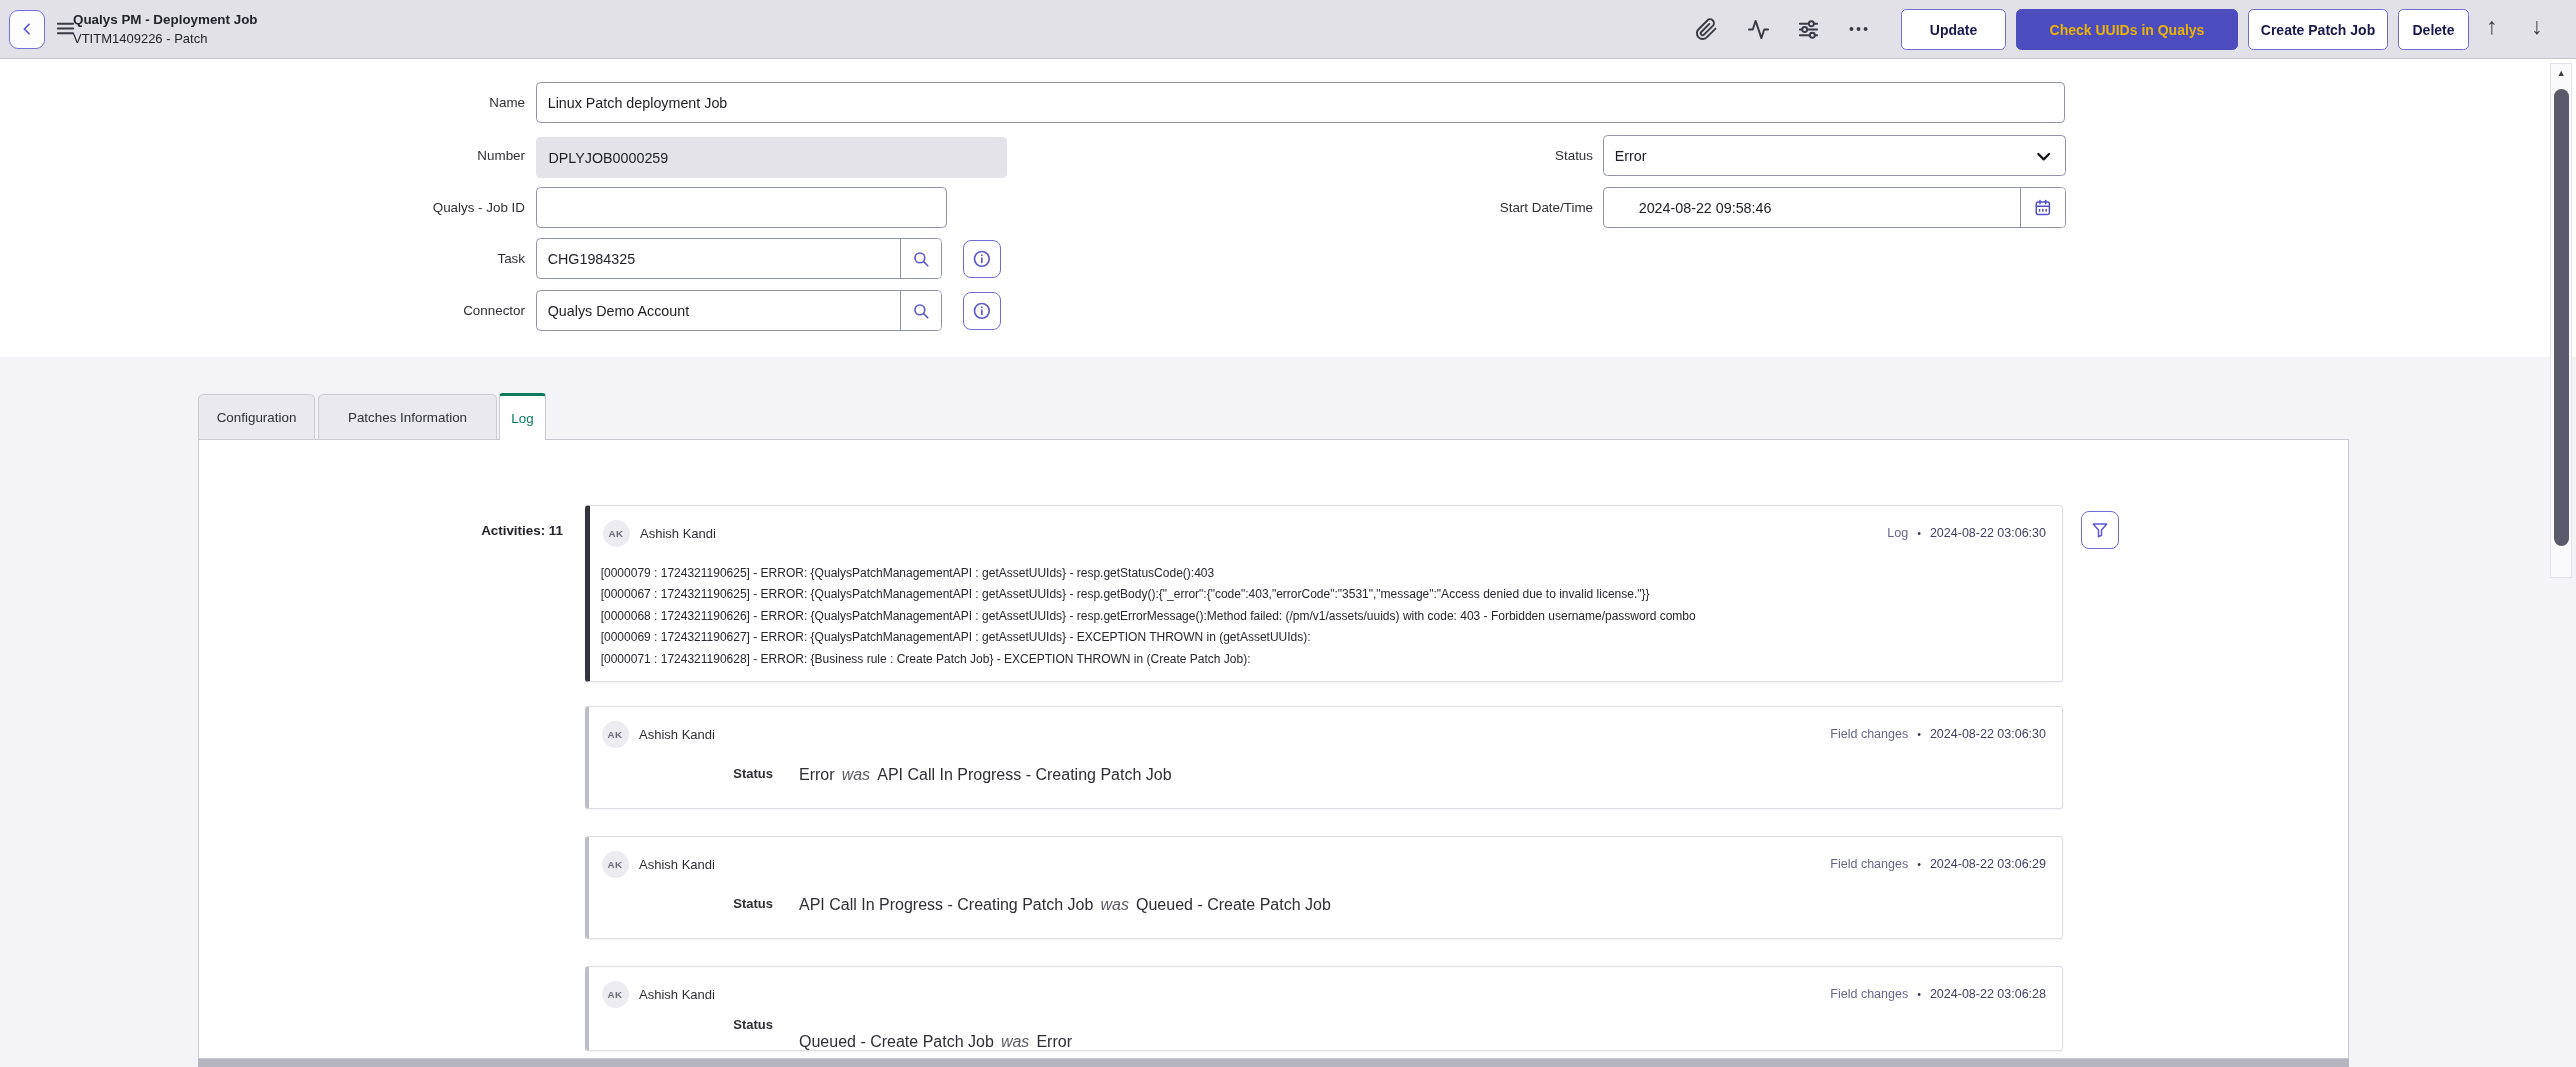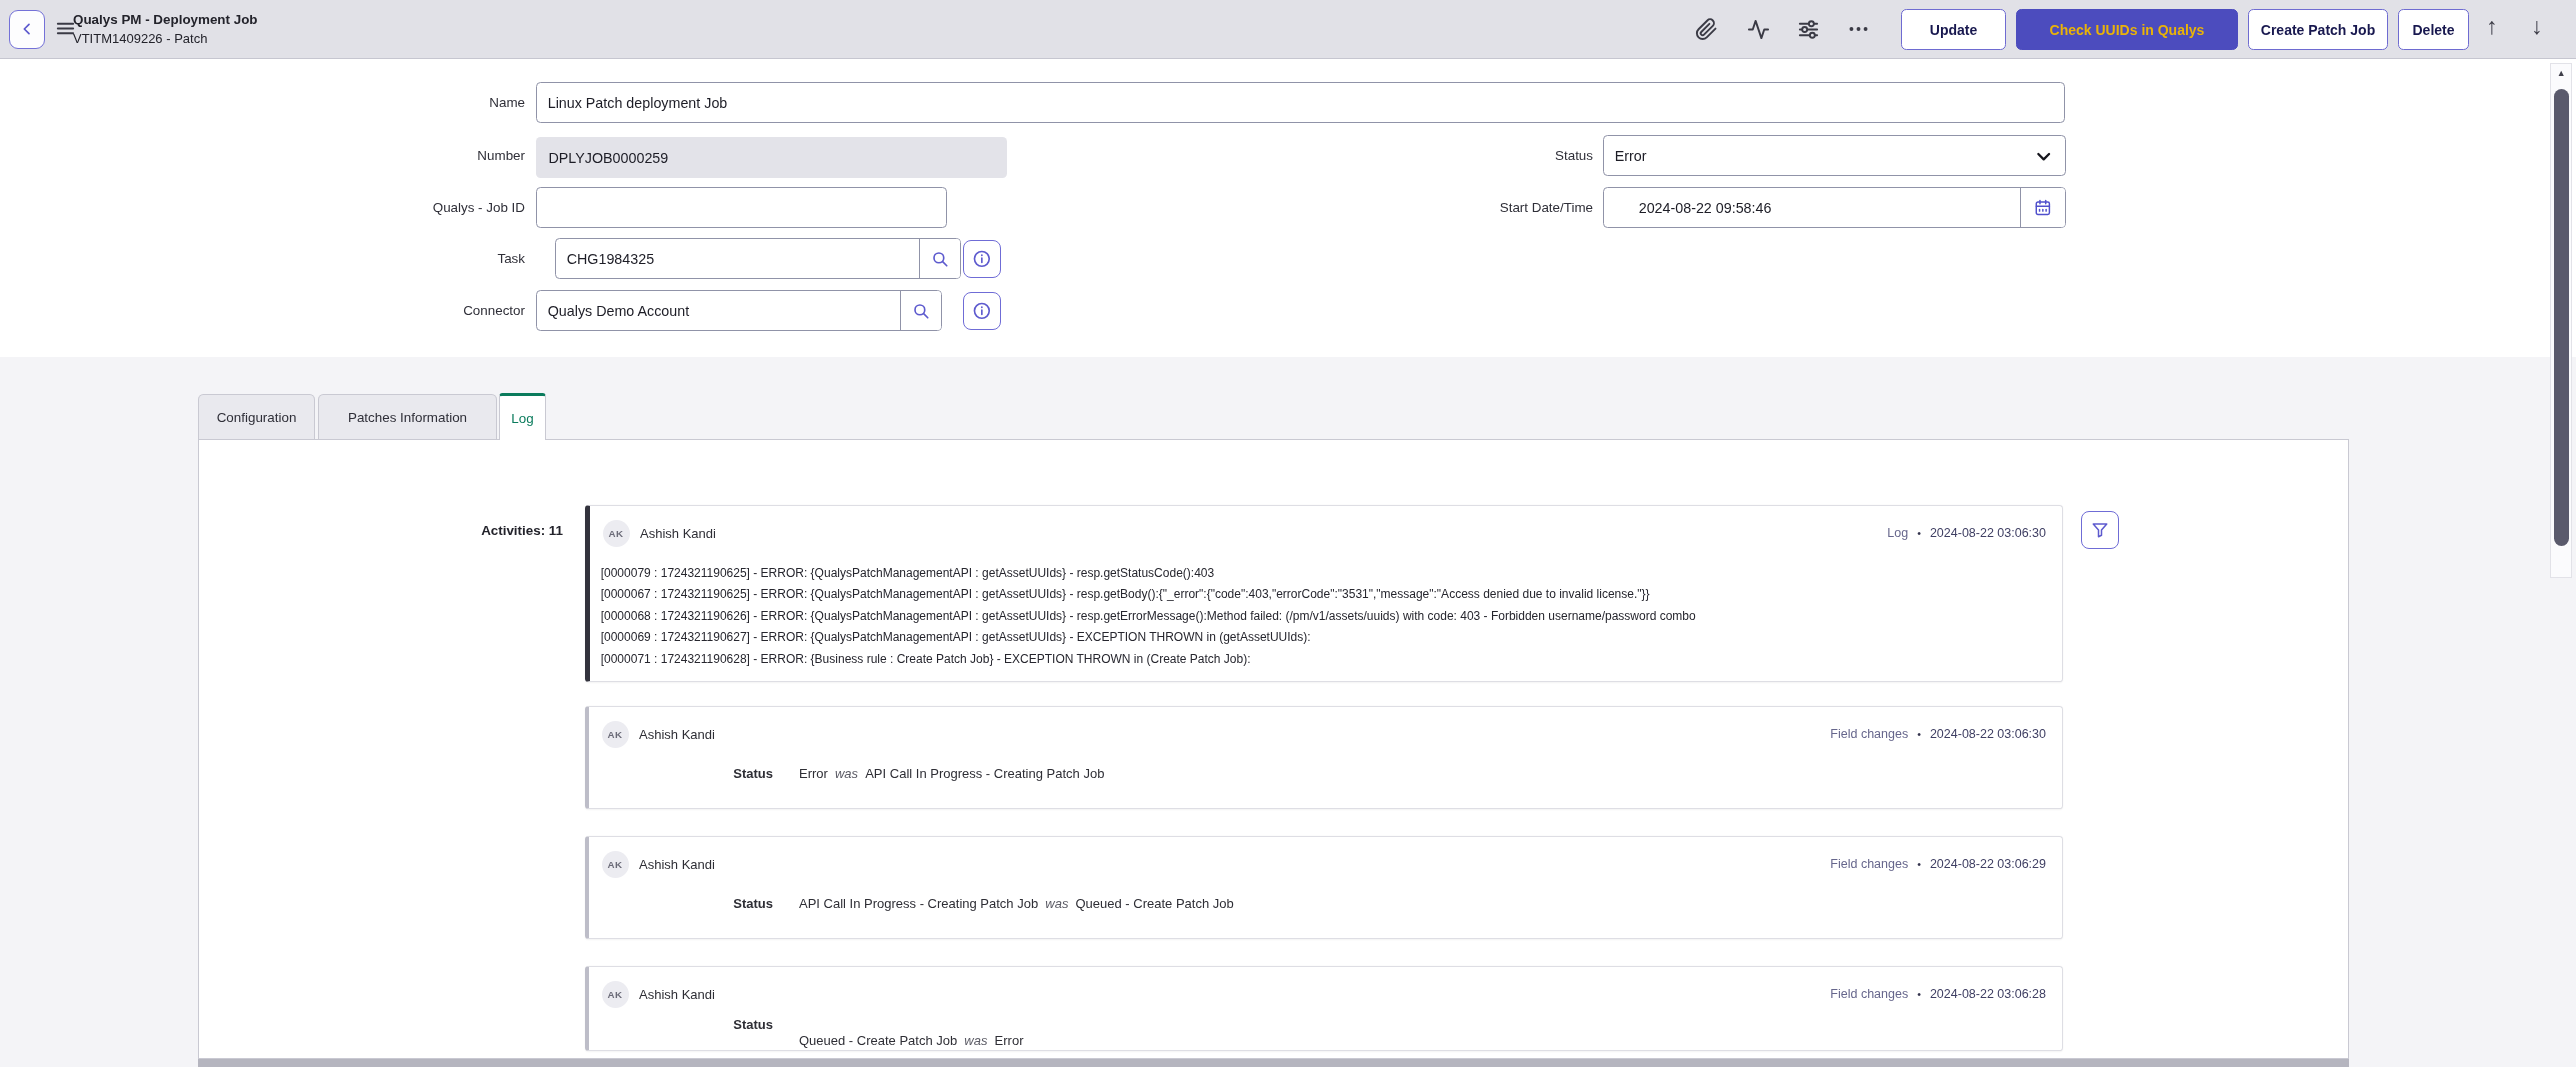--- a/index.html
+++ b/index.html
@@ -74,21 +74,21 @@
             display:flex; align-items:center; justify-content:center; letter-spacing:0.4px; }
   .card-user { position:absolute; left:50px; top:14.3px; line-height:27px; font-size:13px; color:#2e2e35; }
   .card-meta { position:absolute; right:16px; top:14.3px; line-height:27px; font-size:12.5px;
                color:#3f3f63; white-space:nowrap; }
   .card-meta .mtype { color:#66668c; }
   .card-meta .msep { margin:0 9px; color:#33334d; font-size:10.7px; }
   .log-body { position:absolute; left:10.7px; top:57px; right:12.5px; font-size:12px;
               line-height:21.4px; color:#26262e; white-space:nowrap; }
   .fc-label { position:absolute; left:54px; width:130px; text-align:right; font-size:13px;
               font-weight:700; color:#2e2e35; }
-  .fc-value { position:absolute; left:210px; right:18px; font-size:13px; color:#2e2e35; white-space:nowrap; }
+  .fc-value { position:absolute; left:210px; right:18px; font-size:16px; color:#2e2e35; white-space:nowrap; }
   .fc-value .was { font-style:italic; color:#5a5a64; margin:0 7.1px; }
 
   .filter-btn { position:absolute; left:2081px; top:511px; width:38px; height:38px;
                 background:#fff; border:1.8px solid #6f6cd6; border-radius:8px; z-index:2;
                 display:flex; align-items:center; justify-content:center; cursor:pointer; }
 
   
   .vscroll { position:absolute; left:2550px; top:63px; width:22px; height:515px;
              background:#fbfbfd; border:0.9px solid #e2e2e8; z-index:6; }
   .vscroll .up { position:absolute; top:3.6px; left:0; width:20.5px; text-align:center;
@@ -163,21 +163,21 @@
   <div class="flabel" style="left:230px; top:82px;">Name</div>
   <input class="finput" style="left: 536px; top: 82px; width: 1529px;" value="Linux Patch deployment Job">
 
   <div class="flabel" style="left:230px; top:135px;">Number</div>
   <input class="freadonly" style="left: 536px; top: 137px; width: 471px;" readonly="" value="DPLYJOB0000259">
 
   <div class="flabel" style="left:230px; top:187px;">Qualys - Job ID</div>
   <input class="finput" style="left: 536px; top: 187px; width: 411px;" value="">
 
   <div class="flabel" style="left:230px; top:238px;">Task</div>
-  <div class="fwrap" style="left:536px; top:238px; width:406px;margin-left:19px;">
+  <div class="fwrap" style="left:536px; top:238px; width:406px;">
     <input value="CHG1984325" style="">
     <div class="seg-btn" style="width:41px;">
       <svg width="18" height="18" viewBox="0 0 24 24" fill="none" stroke="#5d5ace" stroke-width="2.2" stroke-linecap="round">
           <circle cx="10.5" cy="10.5" r="6.5"></circle>
           <line x1="15.5" y1="15.5" x2="21" y2="21"></line>
         </svg>
     </div>
   </div>
   <div class="icon-btn" style="left:963px; top:240px;">
     <svg width="19.7" height="19.7" viewBox="0 0 24 24" fill="none" stroke="#5d5ace" stroke-width="2" stroke-linecap="round">

